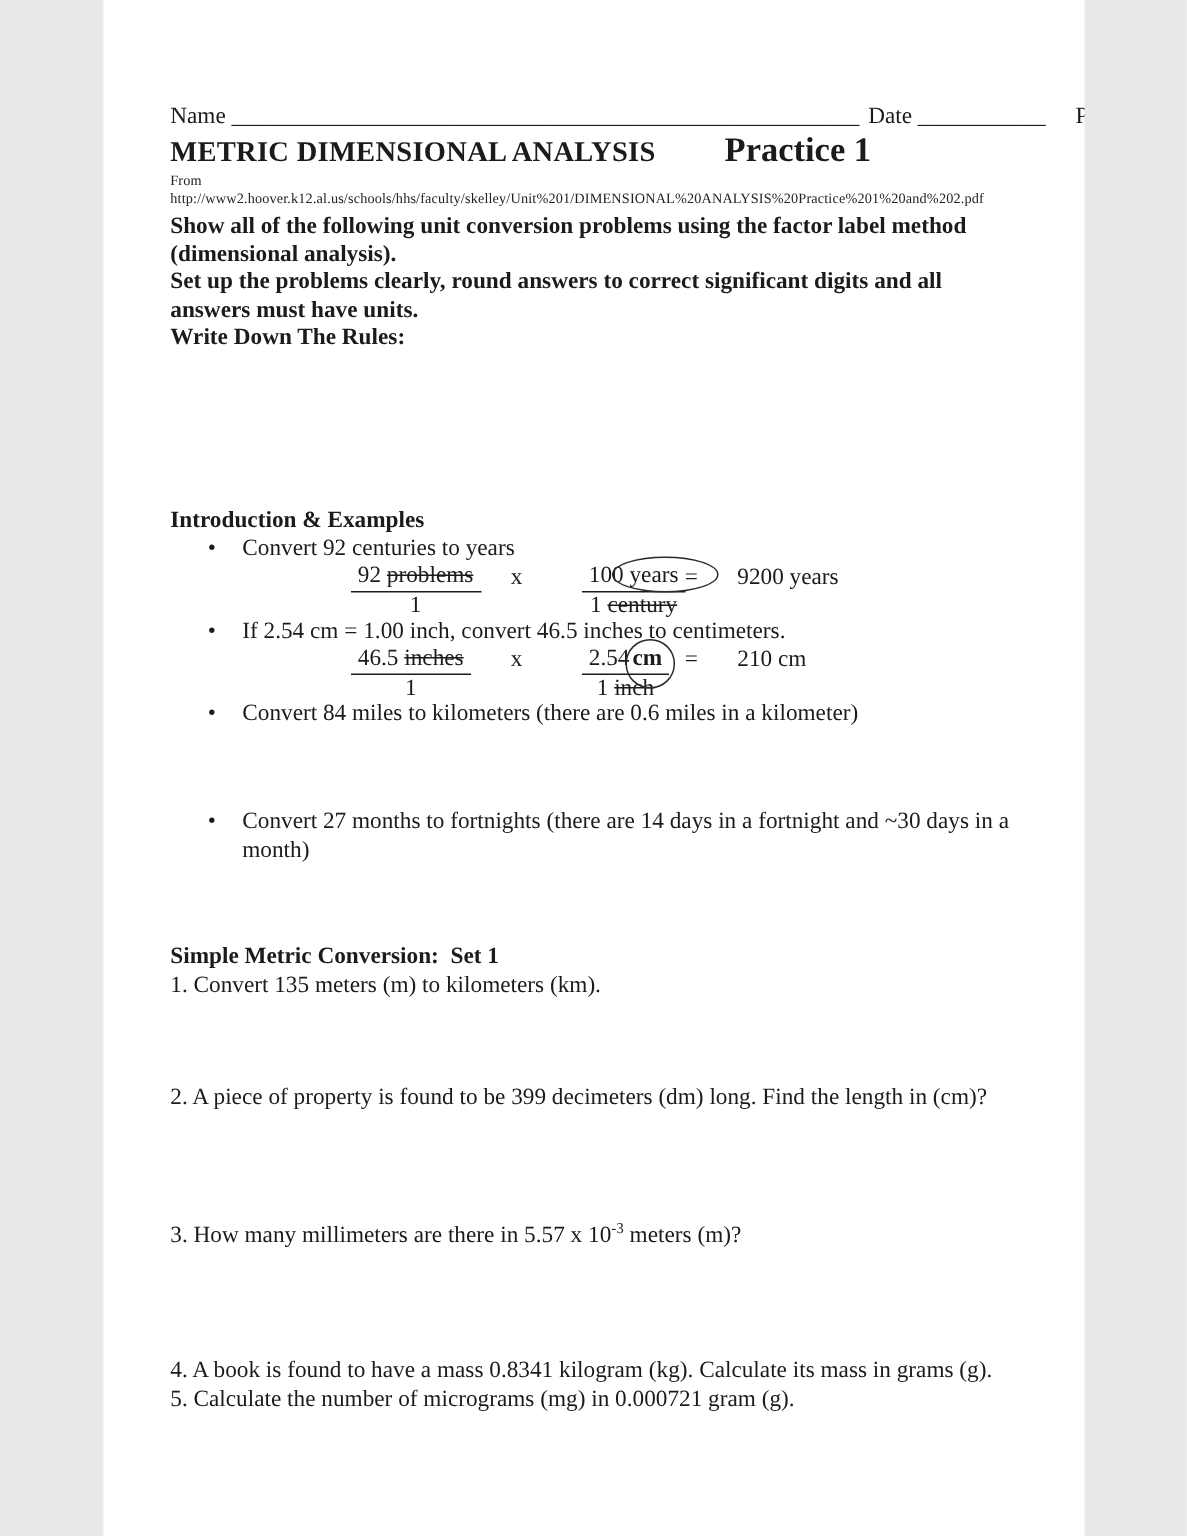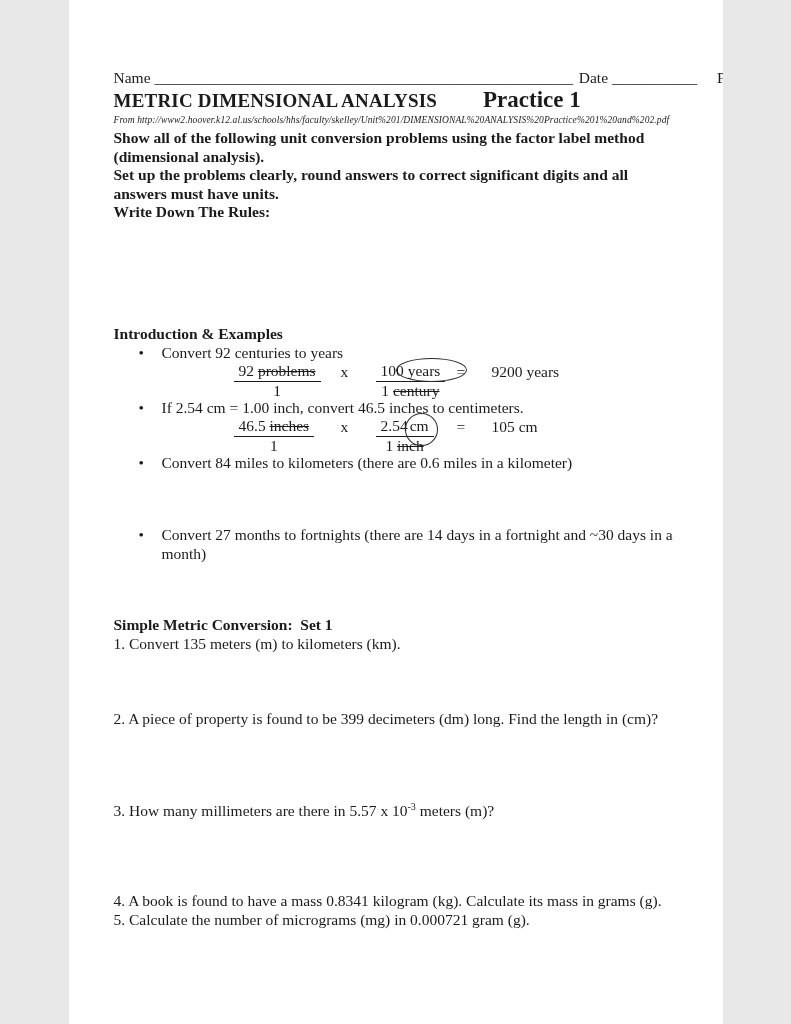--- a/index.html
+++ b/index.html
@@ -17,39 +17,39 @@
   }
   .name-line { font-size: 15.5px; line-height: 20px; white-space: nowrap; }
   .name-line .blank { letter-spacing: 0; }
   .name-line .lbl-date { margin-left: 2px; }
   .name-line .lbl-pd { margin-left: 16px; }
 
   .title-line { line-height: 24px; }
   .title-main { font-size: 19px; font-weight: bold; letter-spacing: 0.2px; }
   .title-practice { font-size: 23px; font-weight: bold; margin-left: 42px; }
 
-  .source { font-size: 9.5px; line-height: 12px; letter-spacing: 0.1px; color: #222; font-style: italic; }
+  .source { font-size: 9.5px; line-height: 12px; letter-spacing: 0.1px; color: #222; }
 
   .instructions { margin-top: 3px; font-size: 15.5px; font-weight: bold; line-height: 18.5px; }
 
   .intro-heading {
     margin-top: 102px;
     font-size: 15.5px; font-weight: bold; line-height: 19px;
     white-space: pre-wrap;
   }
 
   .bullet-row { display: flex; font-size: 15.5px; line-height: 19px; }
   .bullet-dot { width: 23px; margin-left: 25px; flex: 0 0 auto; }
   .bullet-text { flex: 1 1 auto; }
   .mt53 { margin-top: 53px; }
 
   .example-row { position: relative; height: 36px; font-size: 15.5px; }
   .er-frac1 { position: absolute; left: 120px; top: 0; }
   .er-x     { position: absolute; left: 227px; top: 1px; }
-  .er-frac2 { position: absolute; left: 262px; top: 0; }
+  .er-frac2 { position: absolute; left: 274px; top: 0; }
   .er-eq    { position: absolute; left: 343px; top: 1px; }
   .er-res   { position: absolute; left: 378px; top: 1px; }
 
   .frac { display: inline-block; text-align: center; vertical-align: top; }
   .frac .num {
     display: inline-block;
     border-bottom: 1.6px solid #1b1b1b;
     padding: 0 5px 1px 5px;
     white-space: nowrap;
   }
@@ -57,21 +57,21 @@
 
   .strike { text-decoration: line-through; }
 
   .circled-wide { position: relative; display: inline-block; }
   .circled-wide::after {
     content: ""; position: absolute;
     left: -12px; right: -27px; top: -4px; bottom: -2px;
     border: 1.4px solid #2a2a2a; border-radius: 50%;
     pointer-events: none;
   }
-  .circled-round { position: relative; display: inline-block; margin-left: 2px; }
+  .circled-round { position: relative; display: inline-block; margin-left: 2px; font-weight: bold; }
   .circled-round::after {
     content: ""; position: absolute;
     left: -5px; right: -9px; top: -4px; bottom: -11px;
     border: 1.4px solid #2a2a2a; border-radius: 50%;
     pointer-events: none;
   }
 
   .section-heading {
     margin-top: 52px;
     font-size: 15.5px; font-weight: bold; line-height: 19px;
@@ -141,21 +141,21 @@
     <span class="er-frac1 frac">
       <span class="num"><span>46.5 </span><span class="strike">inches</span></span>
       <span class="den">1</span>
     </span>
     <span class="er-x">x</span>
     <span class="er-frac2 frac">
       <span class="num"><span>2.54</span><span class="circled-round">cm</span></span>
       <span class="den"><span>1 </span><span class="strike">inch</span></span>
     </span>
     <span class="er-eq">=</span>
-    <span class="er-res">105 cm</span>
+    <span class="er-res">210 cm</span>
   </div>
 
   <div class="bullet-row">
     <span class="bullet-dot">•</span>
     <span class="bullet-text">Convert 84 miles to kilometers (there are 0.6 miles in a kilometer)</span>
   </div>
 
   <div class="bullet-row mt53">
     <span class="bullet-dot">•</span>
     <span class="bullet-text">Convert 27 months to fortnights (there are 14 days in a fortnight and ~30 days in a month)</span>

